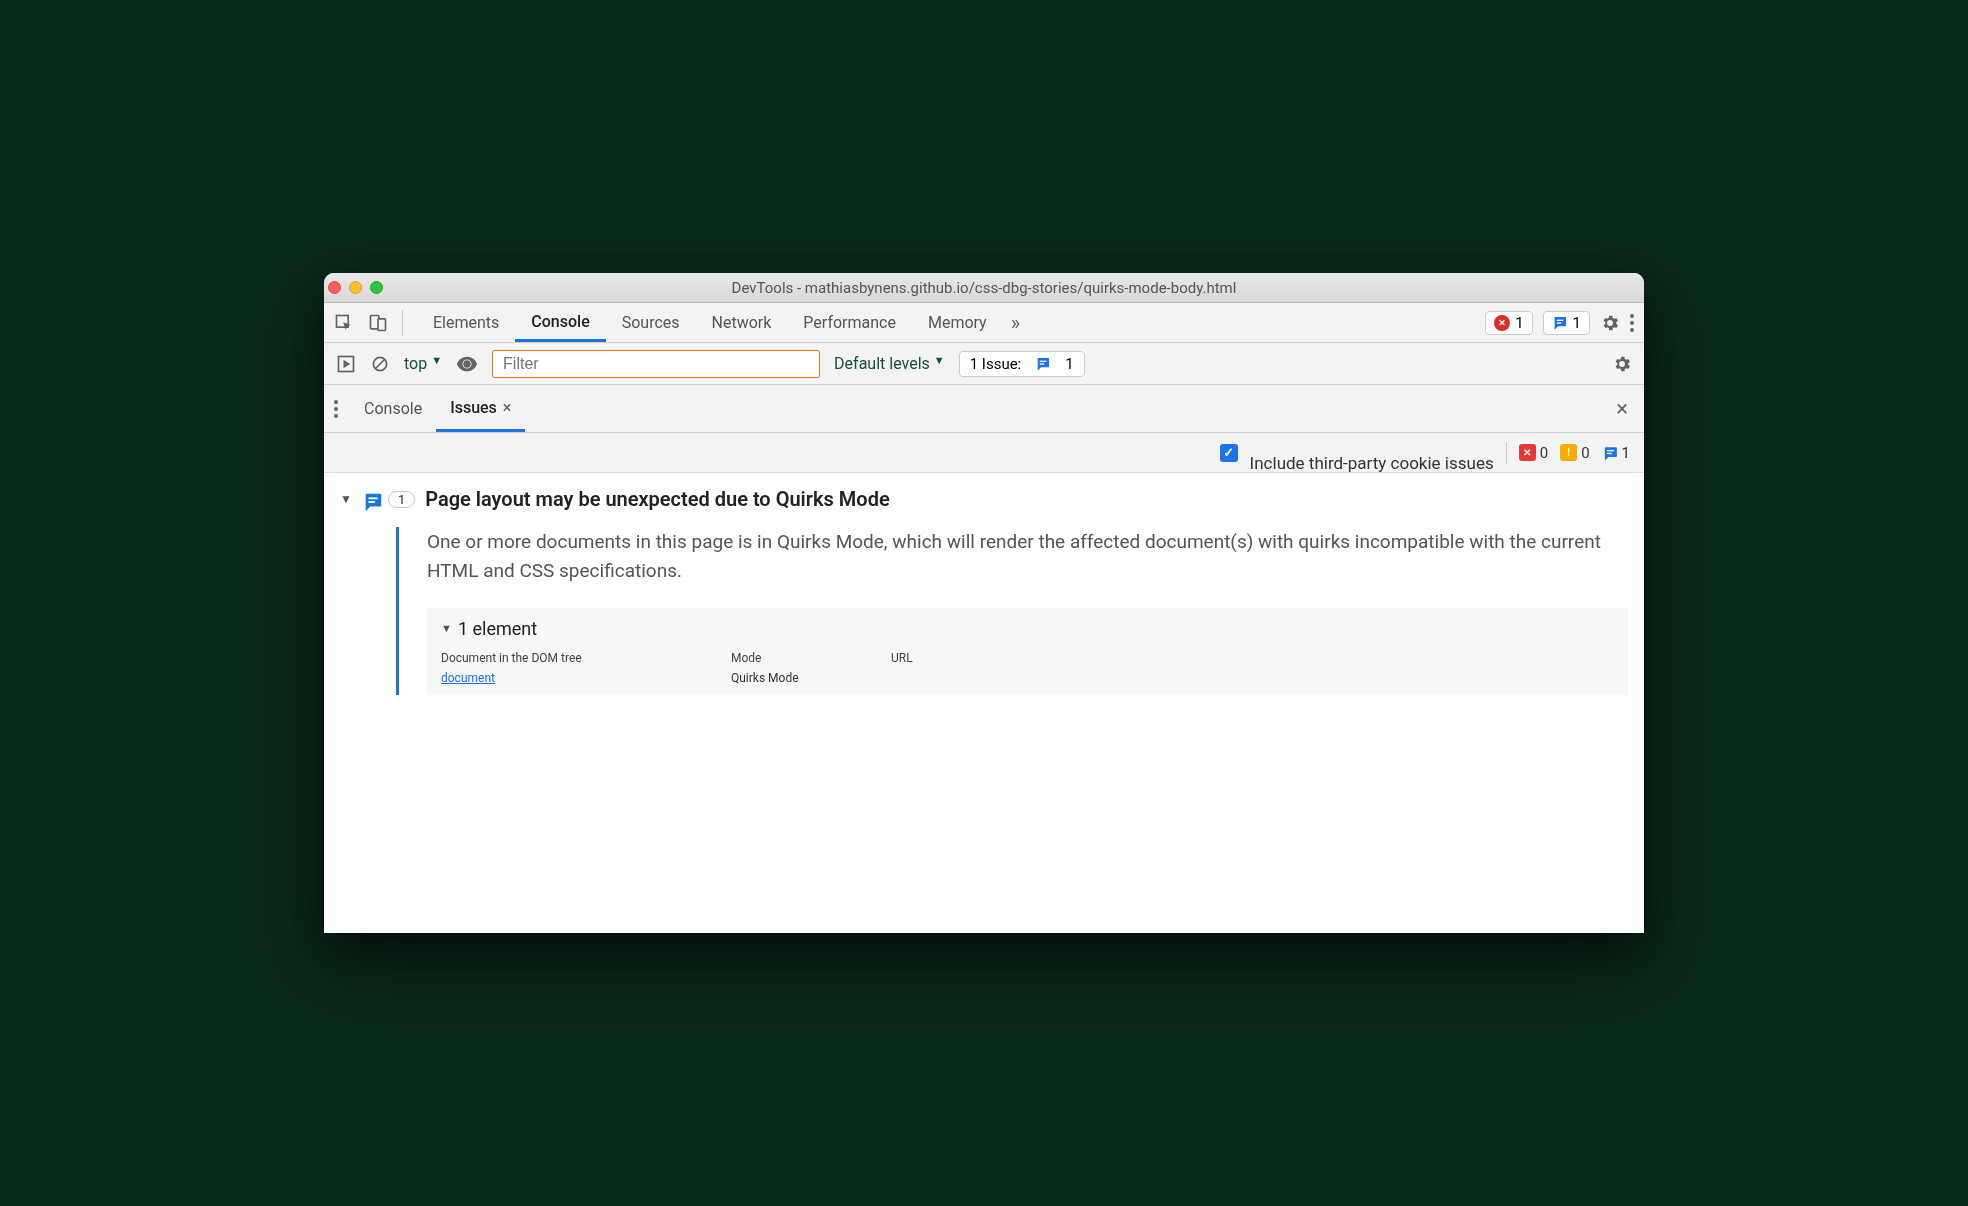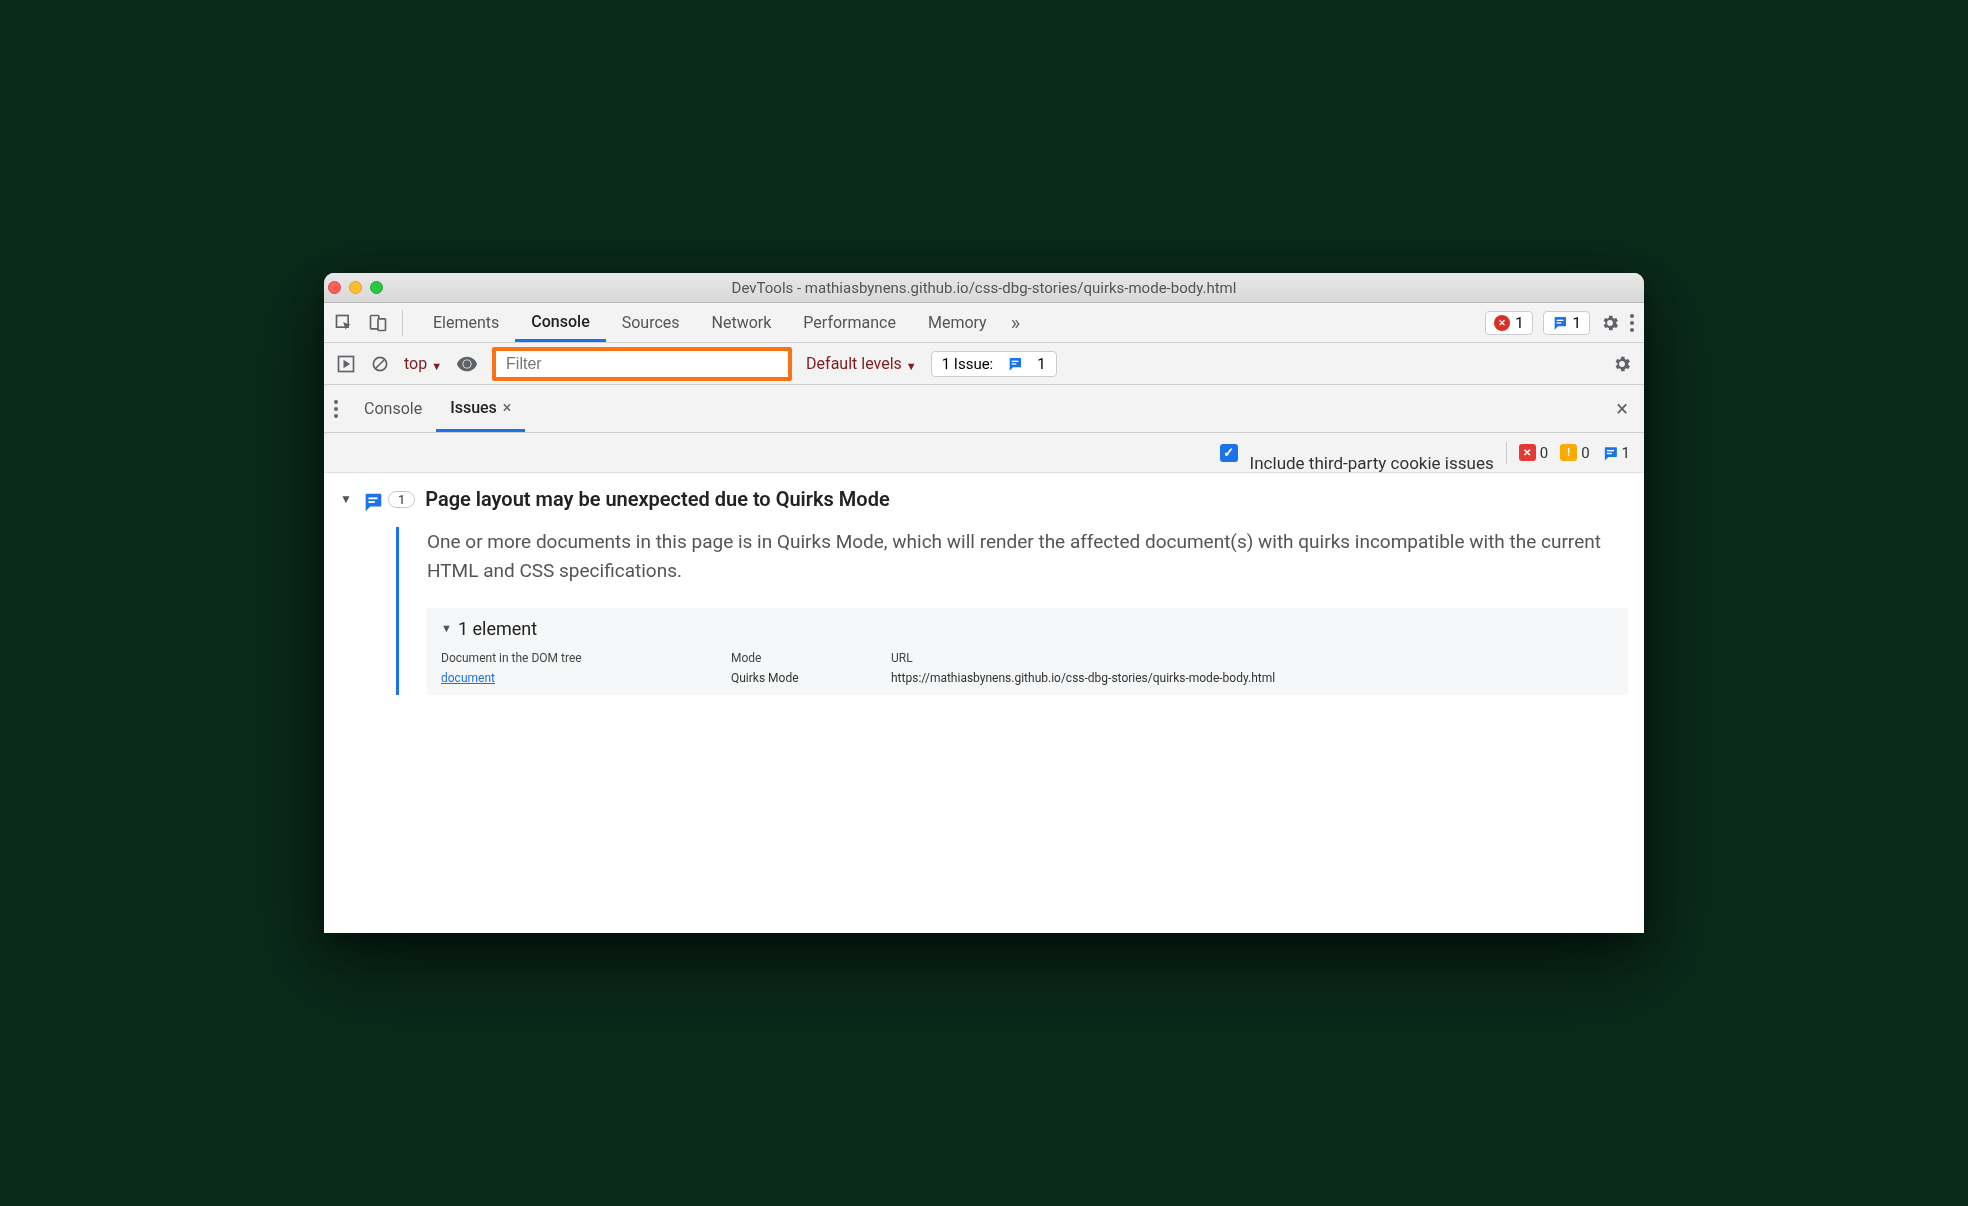--- a/index.html
+++ b/index.html
@@ -56,22 +56,22 @@
 
 .console-toolbar {
   height: 42px;
   background: #f3f3f3;
   border-bottom: 1px solid #cfcfcf;
   display: flex;
   align-items: center;
   padding: 0 12px;
   gap: 14px;
 }
-.filter-box { background: #fff; border: 4px solid #f97316; border-radius: 2px; padding: 4px 10px; font-size: 16px; color: #777; width: 300px; }
-.dropdown-lbl { font-size: 16px; color: #7f1d1d; display:flex; align-items:flex-end; gap:4px; cursor:pointer; }
+.filter-box { background: #fff; border: 1px solid #f97316; border-radius: 2px; padding: 4px 10px; font-size: 16px; color: #777; width: 328px; }
+.dropdown-lbl { font-size: 16px; color: #14532d; display:flex; align-items:flex-start; gap:4px; cursor:pointer; }
 .issue-pill { border:1px solid #ccc; background:#fff; border-radius:4px; padding:3px 10px; display:flex; align-items:center; gap:14px; font-size:15px; }
 
 .drawer-tabs {
   height: 48px;
   border-bottom: 1px solid #cfcfcf;
   display:flex; align-items:center; padding:0 10px;
   background:#f3f3f3;
 }
 .drawer-tabs .dtab { font-size:16px; color:#555; padding:0 14px; height:100%; display:flex; align-items:center; cursor:pointer; }
 .drawer-tabs .dtab.active { color:#222; border-bottom:3px solid #1a73e8; font-weight:500; }
@@ -278,19 +278,18 @@
         <div class="res-head">
           <span class="tri" style="font-size:11px;">▼</span>
           <span>1 element</span>
         </div>
         <div class="tbl">
           <div class="th">Document in the DOM tree</div>
           <div class="th">Mode</div>
           <div class="th">URL</div>
           <div><a class="doclink">document</a></div>
           <div>Quirks Mode</div>
-          <div>https://mathiasbynens.github.io/css-dbg-stories/quirks-mode-body.html</div>
         </div>
       </div>
     </div>
   </div>
 
 </div>
 
 </body></html>

